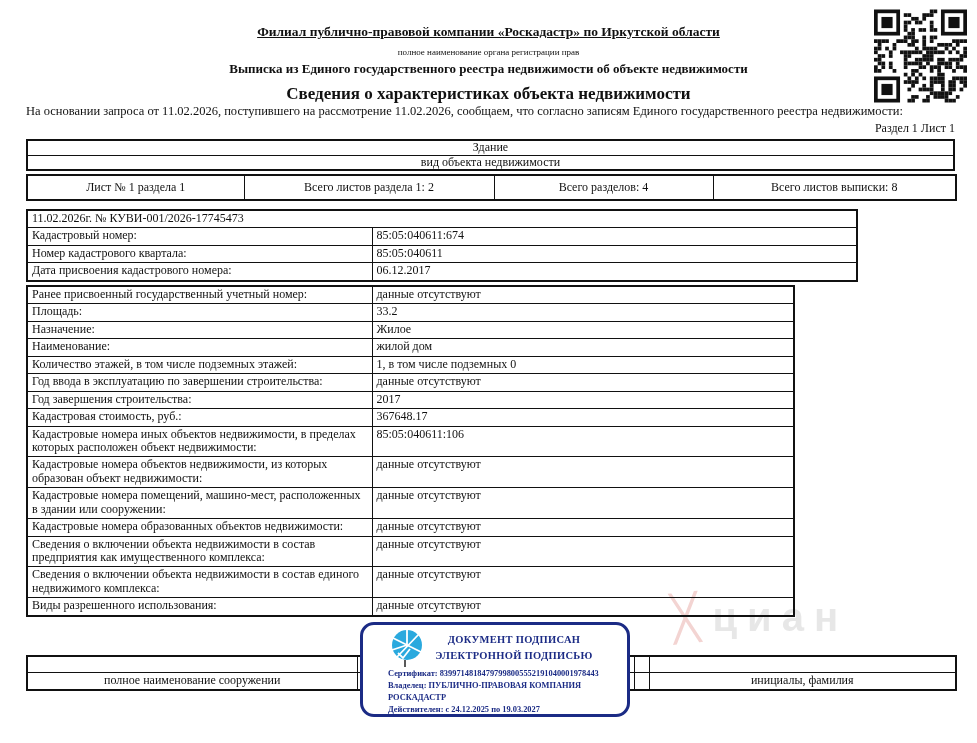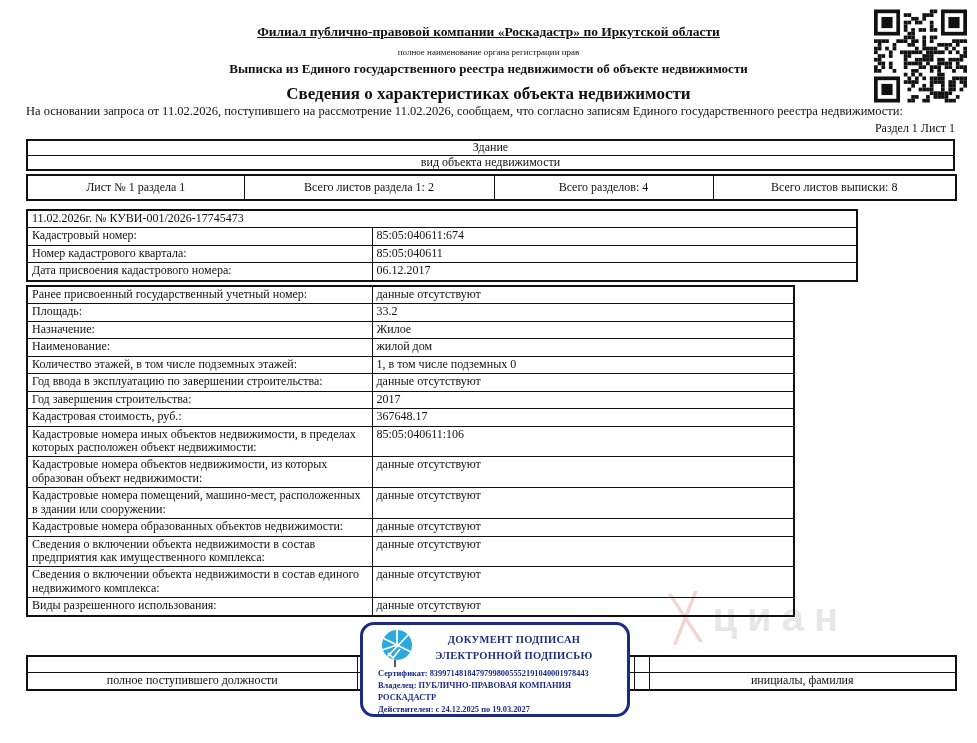--- a/index.html
+++ b/index.html
@@ -30,21 +30,21 @@
   .c1 { width:345px; }
   .req-row td { height:16px; }
   
   .tf { top:655px; left:26px; width:929px; }
   .tf td { height:16px; vertical-align:middle; }
   .tf .cap { text-align:center; font-size:12px; }
   
   .stamp {
     position:absolute; left:360px; top:622px; width:270px; height:95px;
     border:3px solid #1b2b85; border-radius:14px; background:#fff; z-index:3;
-    padding:4px 15px; color:#1b2b85;
+    padding:4px 25px; color:#1b2b85;
   }
   .stamp-top { display:flex; align-items:center; }
   .stamp-logo { flex:0 0 38px; width:38px; height:38px; }
   .stamp-titles { flex:1; text-align:center; font-weight:bold; font-size:10.5px; line-height:1.5; letter-spacing:0.3px; }
   .stamp-detail { font-size:8.4px; font-weight:bold; line-height:1.35; margin-top:1px; }
   
   .watermark { position:absolute; left:672px; top:592px; z-index:0; display:flex; align-items:center; }
   .wm-glyph { font-family:"DejaVu Sans", sans-serif; font-size:44px; color:rgba(222,132,126,0.35); transform:rotate(-6deg); margin-right:14px; }
   .wm-text { font-family:"Liberation Sans", sans-serif; font-weight:bold; font-size:40px; color:rgba(176,176,176,0.30); letter-spacing:10px; }
 </style>
@@ -418,21 +418,21 @@
         <col style="width:307px">
       </colgroup>
     <tbody>
         <tr>
       <td></td>
       <td></td>
       <td></td>
       <td></td>
     </tr>
     <tr>
-      <td class="cap">полное поступившего должности</td>
+      <td class="cap">полное наименование сооружении</td>
       <td></td>
       <td></td>
       <td class="cap">инициалы, фамилия</td>
     </tr>
   </tbody>
     </table>
 
   <div class="stamp">
     <div class="stamp-top">
       <div class="stamp-logo">

